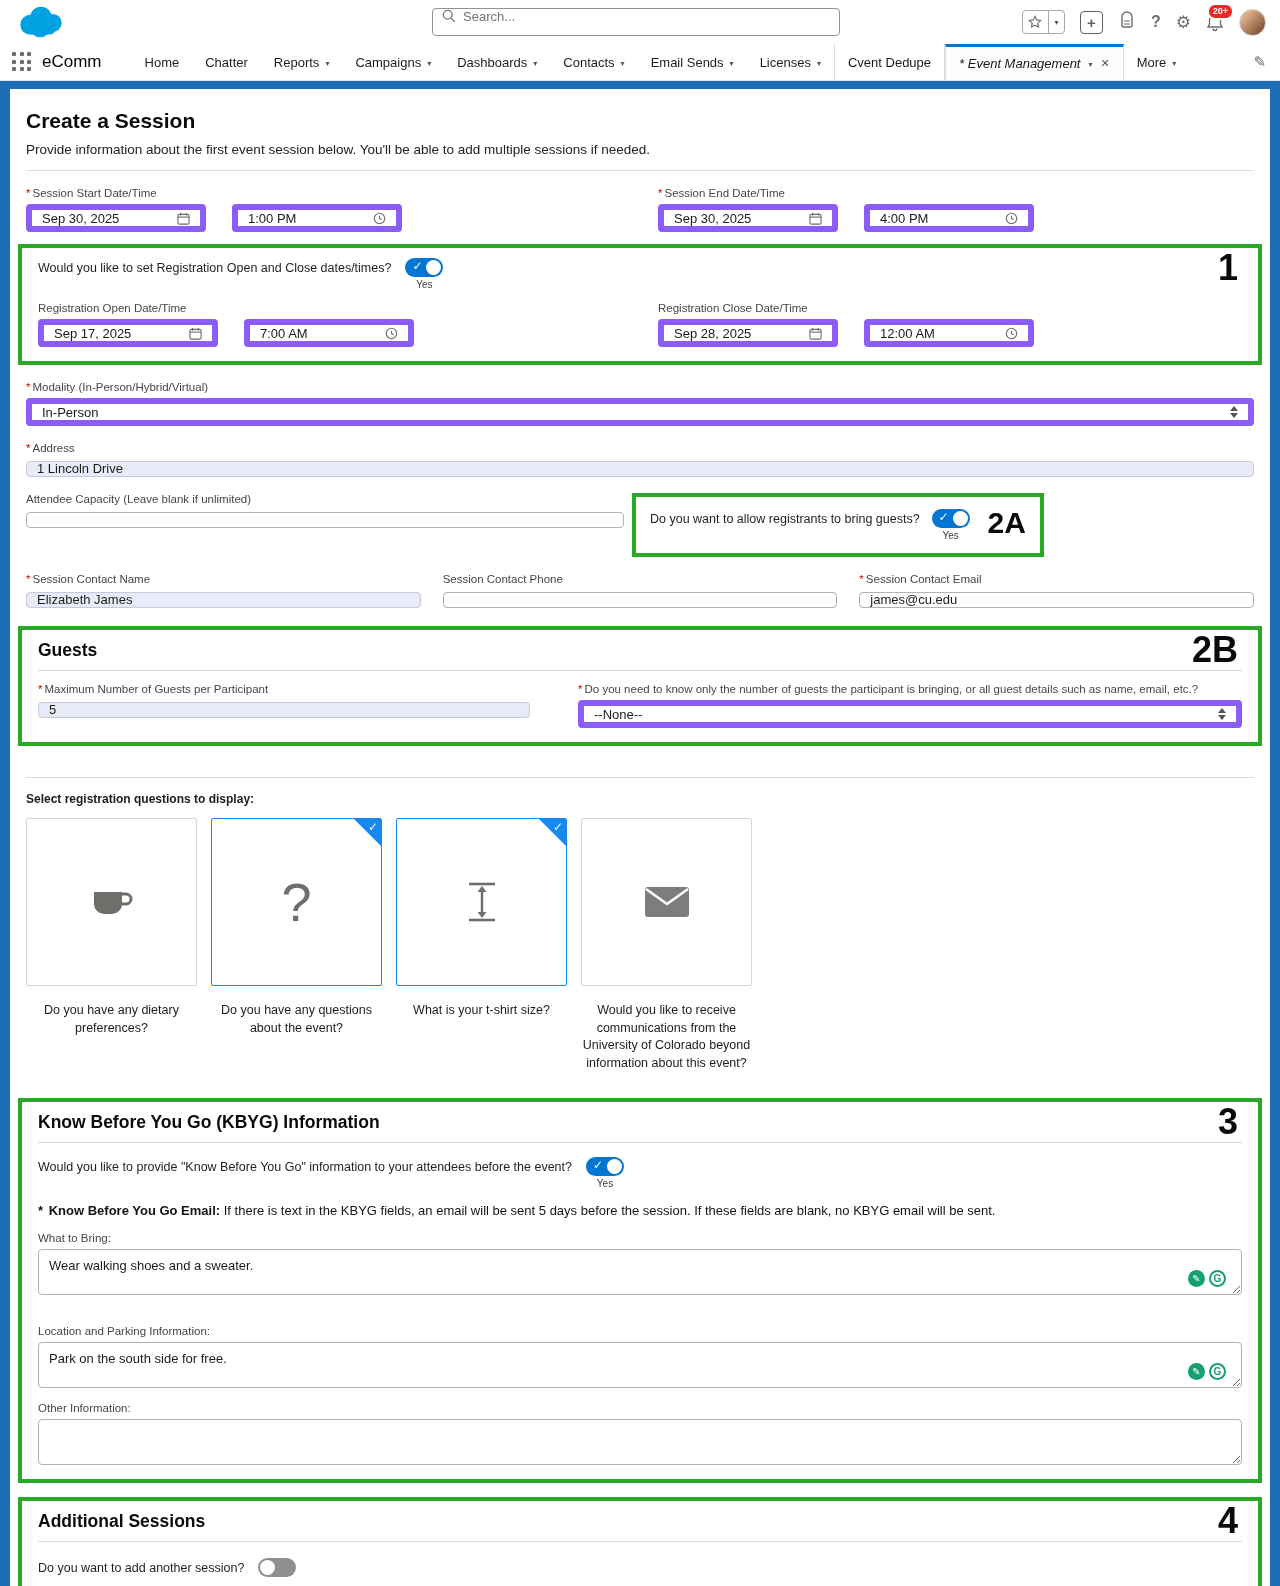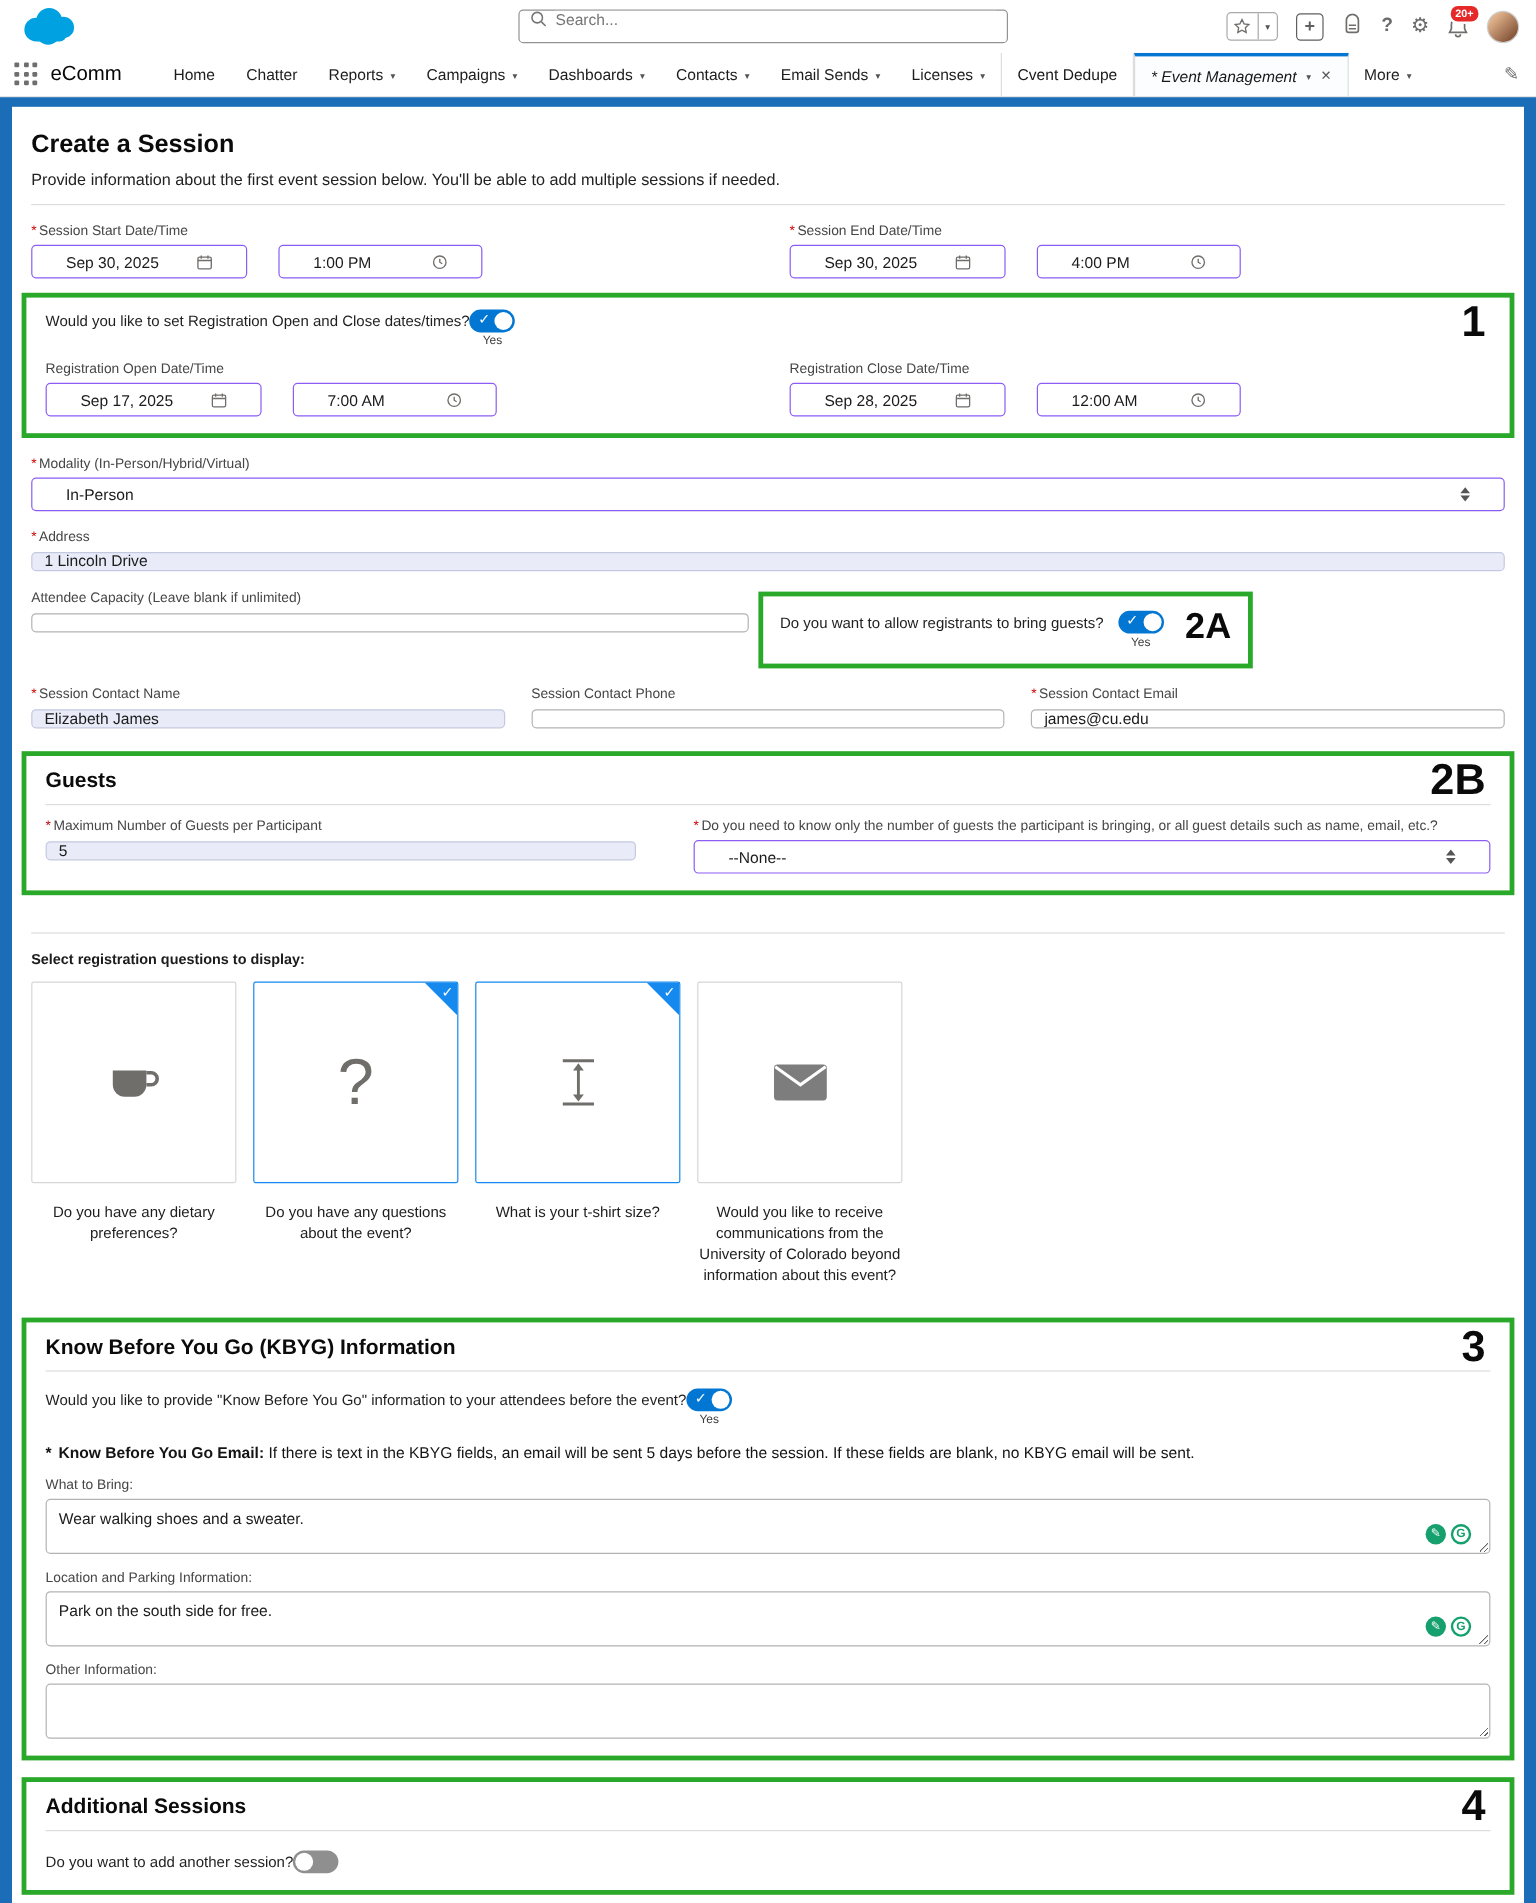--- a/index.html
+++ b/index.html
@@ -38,36 +38,36 @@
 
   
   .canvas{background:#1a6db6;padding:8px 10px 0 10px;min-height:1505px}
   .card{background:#fff;padding:20px 16px 12px 16px;min-height:1497px;display:flex;flex-direction:column}
   .page-title{font-size:21px;font-weight:700;color:#0b0b0b}
   .page-sub{font-size:13.5px;color:#222;margin-top:9px}
   hr.rule{border:none;border-top:1px solid #dcdcdc;margin:13px 0 0 0}
 
   .flabel{font-size:11.5px;color:#464646;margin-bottom:5px}
   .star{color:#cb0000;margin-right:2px}
-  .tbox{height:28px;border:1px solid #8b5cf6;border-radius:4px;background:#fff;display:flex;align-items:center;justify-content:space-between;padding:0 28px;font-size:13px;color:#1b1b1b}
+  .tbox{height:28px;border:6px solid #8b5cf6;border-radius:4px;background:#fff;display:flex;align-items:center;justify-content:space-between;padding:0 10px;font-size:13px;color:#1b1b1b}
   input.tinput{height:16px;width:100%;border:1px solid #b3b3b3;border-radius:4px;padding:0 10px;font-size:13px;color:#1b1b1b;font-family:inherit;background:#fff}
   .lavender{background:#e9ecf8 !important;border-color:#c4c9e0 !important}
   .two-col{display:grid;grid-template-columns:1fr 1fr;column-gap:36px}
   .dt{display:flex;gap:26px}
   .dt .date{width:180px}
   .dt .time{width:170px}
   .row-gap{margin-top:16px}
 
   .spinner{display:flex;flex-direction:column;gap:2px;align-items:center}
   .spinner i{width:0;height:0;border-left:4px solid transparent;border-right:4px solid transparent;display:block}
   .spinner .up{border-bottom:5px solid #555}
   .spinner .dn{border-top:5px solid #555}
 
   
-  .toggle-row{display:flex;align-items:flex-start;}
+  .toggle-row{display:flex;align-items:flex-start;gap:14px}
   .toggle-q{font-size:12.5px;color:#1f1f1f;padding-top:3px}
   .toggle-ctl{display:inline-flex;flex-direction:column;align-items:center;gap:2px}
   .toggle{width:38px;height:19px;border-radius:10px;background:#0176d3;position:relative;display:inline-block;cursor:pointer}
   .toggle .knob{position:absolute;right:2px;top:2px;width:15px;height:15px;border-radius:50%;background:#fff}
   .toggle .tick{position:absolute;left:7px;top:1px;color:#fff;font-size:12px}
   .toggle.off{background:#8f8f8f}
   .toggle.off .knob{left:2px;right:auto}
   .toggle-caption{font-size:10px;color:#3c3c3c}
 
   
@@ -478,21 +478,21 @@
         <div class="flabel"><span>What to Bring:</span></div>
         <div class="ta-wrap">
           <textarea class="ta" style="">Wear walking shoes and a sweater.</textarea>
           <span class="ta-icons">
             <span class="ga1">✎</span>
             <span class="ga2">G</span>
           </span>
         </div>
       </div>
 
-      <div class="field" style="margin-top:14px">
+      <div class="field" style="margin-top:30px">
         <div class="flabel"><span>Location and Parking Information:</span></div>
         <div class="ta-wrap">
           <textarea class="ta" style="">Park on the south side for free.</textarea>
           <span class="ta-icons">
             <span class="ga1">✎</span>
             <span class="ga2">G</span>
           </span>
         </div>
       </div>
 

